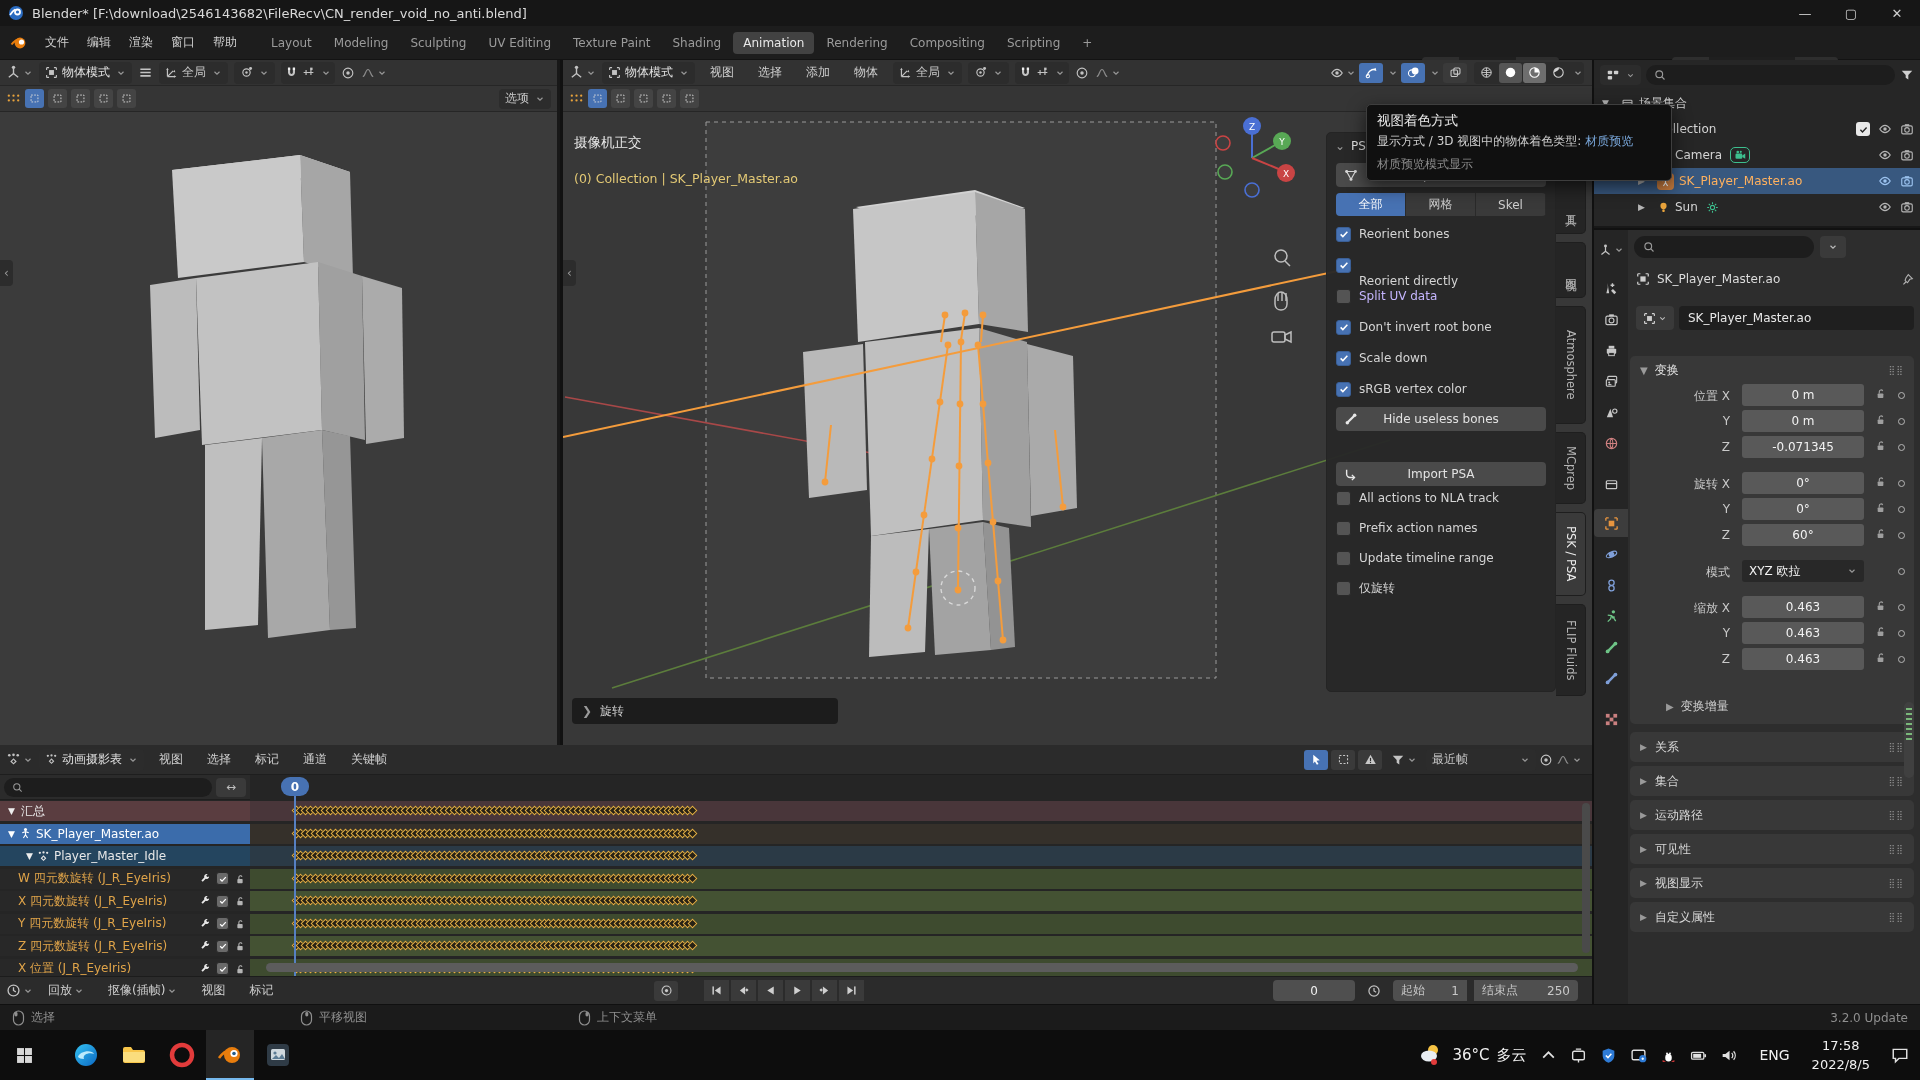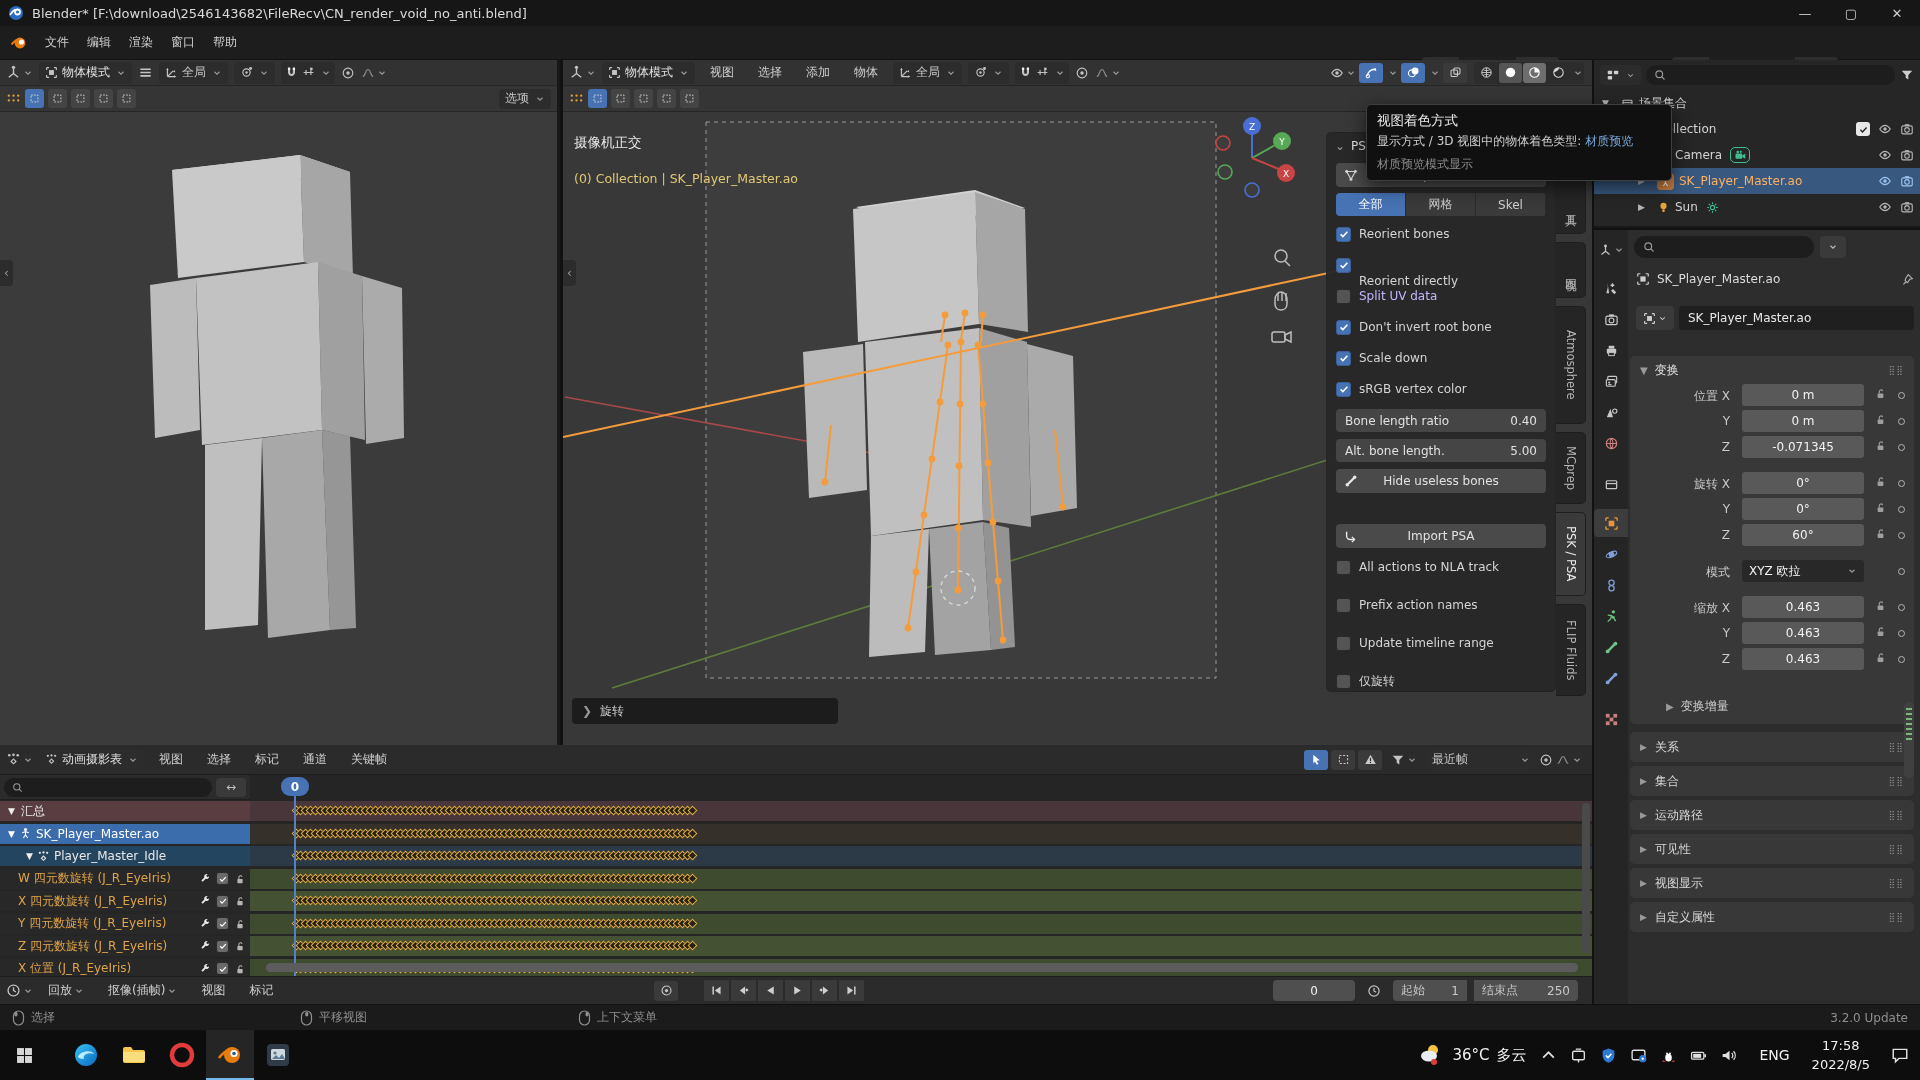--- a/index.html
+++ b/index.html
@@ -107,20 +107,33 @@
         <path d="M1.5 10.5C4 7 7 5.5 10 5" stroke="#e87d0d" stroke-width="2" fill="none"></path>
       </svg>
   </span>
   <span id="topbar-menus" class="flex">
       <span class="menu-item">文件</span>
       <span class="menu-item">编辑</span>
       <span class="menu-item">渲染</span>
       <span class="menu-item">窗口</span>
       <span class="menu-item">帮助</span>
     </span>
+  <span id="workspace-tabs" class="flex" style="margin-left:14px">
+      <span class="ws-tab">Layout</span>
+      <span class="ws-tab">Modeling</span>
+      <span class="ws-tab">Sculpting</span>
+      <span class="ws-tab">UV Editing</span>
+      <span class="ws-tab">Texture Paint</span>
+      <span class="ws-tab">Shading</span>
+      <span class="ws-tab active">Animation</span>
+      <span class="ws-tab">Rendering</span>
+      <span class="ws-tab">Compositing</span>
+      <span class="ws-tab">Scripting</span>
+      <span class="ws-tab">+</span>
+    </span>
   <div class="idwidget abs" style="left:1422px; top:31px;">
     <span class="sq">
       <svg width="15" height="15" viewBox="0 0 16 16">
           <path d="M3 13L7 4l3 9z" fill="#cfcfcf"></path>
           <circle cx="11.5" cy="6" r="2.4" fill="none" stroke="#cfcfcf" stroke-width="1.3"></circle>
           <circle cx="12.8" cy="10.8" r="1.3" fill="#cfcfcf"></circle>
         </svg>
       <svg class="chev" width="10" height="10" viewBox="0 0 16 16">
           <path d="M4 6l4 4 4-4" stroke="currentColor" stroke-width="1.8" fill="none"></path>
         </svg>
@@ -680,50 +693,40 @@
         </div>
         <div class="cbrow">
           <span class="cb on">
             <svg width="12" height="12" viewBox="0 0 16 16">
               <path d="M3.5 8.5l3 3L12.5 5" stroke="#fff" stroke-width="2" fill="none"></path>
             </svg>
           </span>
           <span style="color: rgb(213, 213, 213);">sRGB vertex color</span>
         </div>
       </div>
-    <div id="np-numfields" style="margin-top:9px; display:flex; flex-direction:column; gap:7px;">
-        <div class="numfield">
-          <span>Bone length ratio</span>
-          <span>0.40</span>
-        </div>
-        <div class="numfield">
-          <span>Alt. bone length.</span>
-          <span>5.00</span>
-        </div>
-      </div>
     <div class="np-btn" style="margin-top:7px;">
       <span class="icn" style="position:absolute; left:8px;">
           <svg width="14" height="14" viewBox="0 0 16 16">
             <line x1="4.5" y1="11.5" x2="11.5" y2="4.5" stroke="#e8e8e8" stroke-width="2.6"></line>
             <circle cx="3.8" cy="12.2" r="2" fill="#e8e8e8"></circle>
             <circle cx="12.2" cy="3.8" r="2" fill="#e8e8e8"></circle>
           </svg>
         </span>
       <span>Hide useless bones</span>
     </div>
     <div class="np-btn" style="margin-top:31px;">
       <span class="icn" style="position:absolute; left:8px;">
           <svg width="14" height="14" viewBox="0 0 16 16">
             <path d="M3 3v5a4 4 0 0 0 4 4h5" fill="none" stroke="#e8e8e8" stroke-width="1.6"></path>
             <path d="M9 9l3 3-3 3" fill="none" stroke="#e8e8e8" stroke-width="1.6"></path>
           </svg>
         </span>
       <span>Import PSA</span>
     </div>
-    <div id="np-psa-options" style="margin-top:8px; display:flex; flex-direction:column; gap:16px;">
+    <div id="np-psa-options" style="margin-top:1px; display:flex; flex-direction:column; gap:8px;">
         <div class="cbrow">
           <span class="cb"></span>
           <span style="color: rgb(213, 213, 213);">All actions to NLA track</span>
         </div>
         <div class="cbrow">
           <span class="cb"></span>
           <span style="color: rgb(213, 213, 213);">Prefix action names</span>
         </div>
         <div class="cbrow">
           <span class="cb"></span>

